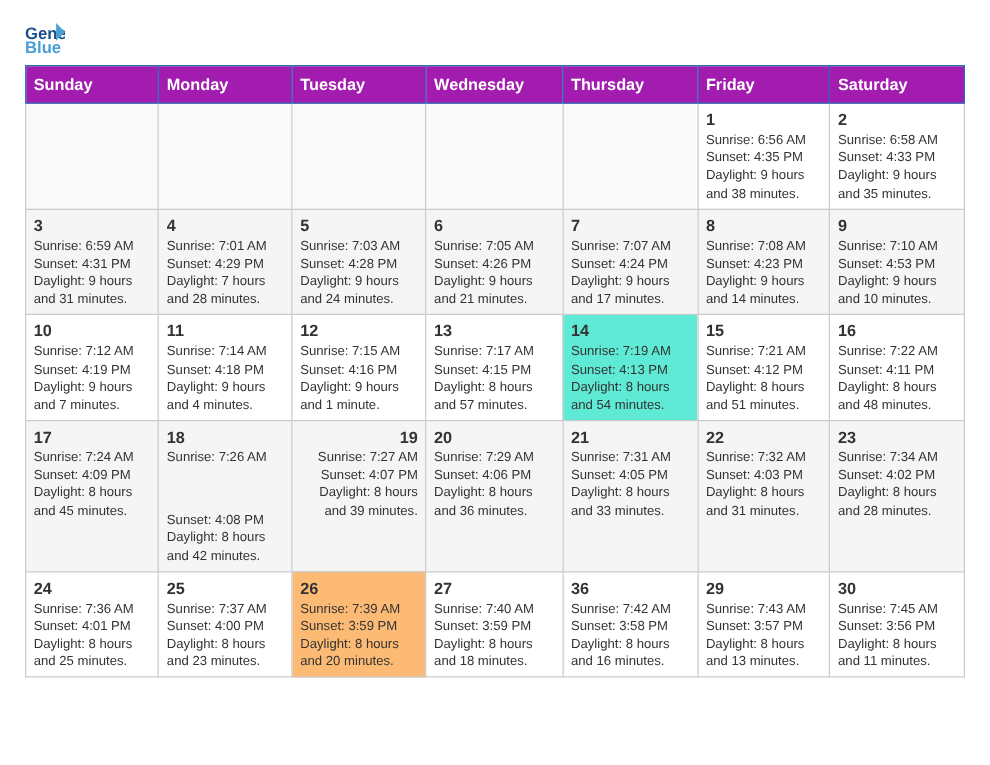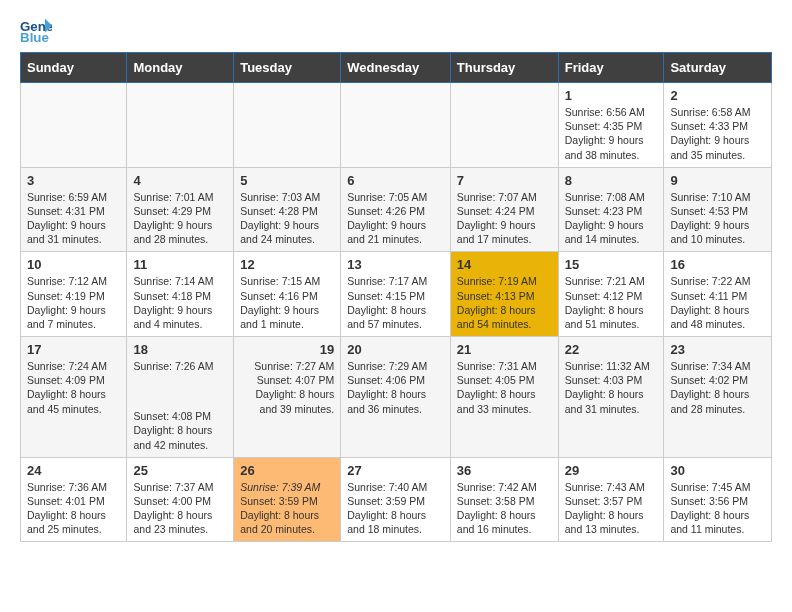--- a/index.html
+++ b/index.html
@@ -4,21 +4,21 @@
   <style>
     * { box-sizing: border-box; margin: 0; padding: 0; }
     body { font-family: Arial, sans-serif; background: #fff; width: 792px; min-height: 612px; }
     .header { display: flex; align-items: flex-start; justify-content: space-between; padding: 16px 20px 8px 20px; }
     .logo { display: flex; align-items: center; }
     .logo-icon { width: 32px; height: 28px; margin-right: 4px; }
     .title-area { text-align: right; }
     .month-title { font-size: 36px; font-weight: 300; color: #333; }
     .location { font-size: 16px; color: #555; }
     .calendar { width: 100%; border-collapse: collapse; margin: 0 10px; width: calc(100% - 20px); margin-left: 10px; }
-    .calendar th { background: #404040; color: #fff; font-size: 13px; font-weight: bold; padding: 7px 6px; text-align: left; border: 1px solid #2a6db5; }
+    .calendar th { background: #a21caf; color: #fff; font-size: 13px; font-weight: bold; padding: 7px 6px; text-align: left; border: 1px solid #2a6db5; }
     .calendar td { vertical-align: top; border: 1px solid #ccc; padding: 5px 6px; font-size: 10.5px; color: #333; width: 113px; height: 80px; background: #fff; }
     .calendar tr:nth-child(odd) td { background: #f5f5f5; }
     .calendar tr:nth-child(even) td { background: #fff; }
     .day-num { font-weight: bold; font-size: 13px; display: block; margin-bottom: 2px; }
     .empty { background: #f9f9f9 !important; }
     .calendar-wrapper { padding: 0 10px 10px 10px; }
   </style>
 </head>
 <body>
 
@@ -77,21 +77,21 @@
           <td style="background: rgb(245, 245, 245);">
             <span class="day-num">3</span>
             <div style="line-height: 1.35;">Sunrise: 6:59 AM</div>
             <div style="line-height: 1.35;">Sunset: 4:31 PM</div>
             <div style="line-height: 1.35;">Daylight: 9 hours and 31 minutes.</div>
           </td>
           <td style="background: rgb(245, 245, 245);">
             <span class="day-num">4</span>
             <div style="line-height: 1.35;">Sunrise: 7:01 AM</div>
             <div style="line-height: 1.35;">Sunset: 4:29 PM</div>
-            <div style="line-height: 1.35;">Daylight: 9 hours and 28 minutes.</div>
+            <div style="line-height: 1.35;">Daylight: 7 hours and 28 minutes.</div>
           </td>
           <td style="background: rgb(245, 245, 245);">
             <span class="day-num">5</span>
             <div style="line-height: 1.35;">Sunrise: 7:03 AM</div>
             <div style="line-height: 1.35;">Sunset: 4:28 PM</div>
             <div style="line-height: 1.35;">Daylight: 9 hours and 24 minutes.</div>
           </td>
           <td style="background: rgb(245, 245, 245);">
             <span class="day-num">6</span>
             <div style="line-height: 1.35;">Sunrise: 7:05 AM</div>
@@ -135,21 +135,21 @@
             <div style="line-height: 1.35;">Sunrise: 7:15 AM</div>
             <div style="line-height: 1.35;">Sunset: 4:16 PM</div>
             <div style="line-height: 1.35;">Daylight: 9 hours and 1 minute.</div>
           </td>
           <td style="background: rgb(255, 255, 255);">
             <span class="day-num">13</span>
             <div style="line-height: 1.35;">Sunrise: 7:17 AM</div>
             <div style="line-height: 1.35;">Sunset: 4:15 PM</div>
             <div style="line-height: 1.35;">Daylight: 8 hours and 57 minutes.</div>
           </td>
-          <td style="background: #eab308;">
+          <td style="background: #5eead4;">
             <span class="day-num">14</span>
             <div style="line-height: 1.35;">Sunrise: 7:19 AM</div>
             <div style="line-height: 1.35;">Sunset: 4:13 PM</div>
             <div style="line-height: 1.35;">Daylight: 8 hours and 54 minutes.</div>
           </td>
           <td style="background: rgb(255, 255, 255);">
             <span class="day-num">15</span>
             <div style="line-height: 1.35;">Sunrise: 7:21 AM</div>
             <div style="line-height: 1.35;">Sunset: 4:12 PM</div>
             <div style="line-height: 1.35;">Daylight: 8 hours and 51 minutes.</div>
@@ -187,21 +187,21 @@
             <div style="line-height: 1.35;">Daylight: 8 hours and 36 minutes.</div>
           </td>
           <td style="background: rgb(245, 245, 245);">
             <span class="day-num">21</span>
             <div style="line-height: 1.35;">Sunrise: 7:31 AM</div>
             <div style="line-height: 1.35;">Sunset: 4:05 PM</div>
             <div style="line-height: 1.35;">Daylight: 8 hours and 33 minutes.</div>
           </td>
           <td style="background: rgb(245, 245, 245);">
             <span class="day-num">22</span>
-            <div style="line-height: 1.35;">Sunrise: 11:32 AM</div>
+            <div style="line-height: 1.35;">Sunrise: 7:32 AM</div>
             <div style="line-height: 1.35;">Sunset: 4:03 PM</div>
             <div style="line-height: 1.35;">Daylight: 8 hours and 31 minutes.</div>
           </td>
           <td style="background: rgb(245, 245, 245);">
             <span class="day-num">23</span>
             <div style="line-height: 1.35;">Sunrise: 7:34 AM</div>
             <div style="line-height: 1.35;">Sunset: 4:02 PM</div>
             <div style="line-height: 1.35;">Daylight: 8 hours and 28 minutes.</div>
           </td>
         </tr>
@@ -213,21 +213,21 @@
             <div style="line-height: 1.35;">Daylight: 8 hours and 25 minutes.</div>
           </td>
           <td style="background: rgb(255, 255, 255);">
             <span class="day-num">25</span>
             <div style="line-height: 1.35;">Sunrise: 7:37 AM</div>
             <div style="line-height: 1.35;">Sunset: 4:00 PM</div>
             <div style="line-height: 1.35;">Daylight: 8 hours and 23 minutes.</div>
           </td>
           <td style="background: #fdba74;">
             <span class="day-num">26</span>
-            <div style="line-height: 1.35; font-style: italic;">Sunrise: 7:39 AM</div>
+            <div style="line-height: 1.35;">Sunrise: 7:39 AM</div>
             <div style="line-height: 1.35;">Sunset: 3:59 PM</div>
             <div style="line-height: 1.35;">Daylight: 8 hours and 20 minutes.</div>
           </td>
           <td style="background: rgb(255, 255, 255);">
             <span class="day-num">27</span>
             <div style="line-height: 1.35;">Sunrise: 7:40 AM</div>
             <div style="line-height: 1.35;">Sunset: 3:59 PM</div>
             <div style="line-height: 1.35;">Daylight: 8 hours and 18 minutes.</div>
           </td>
           <td style="background: rgb(255, 255, 255);">

